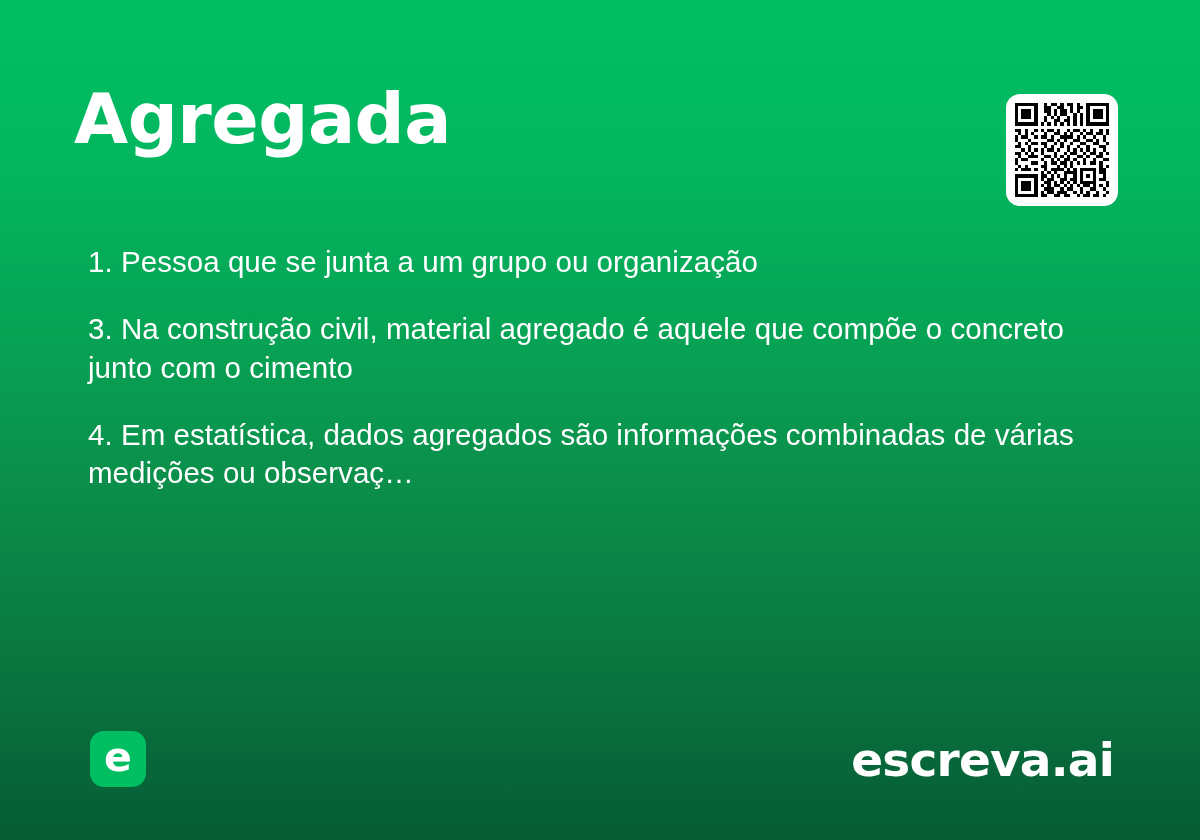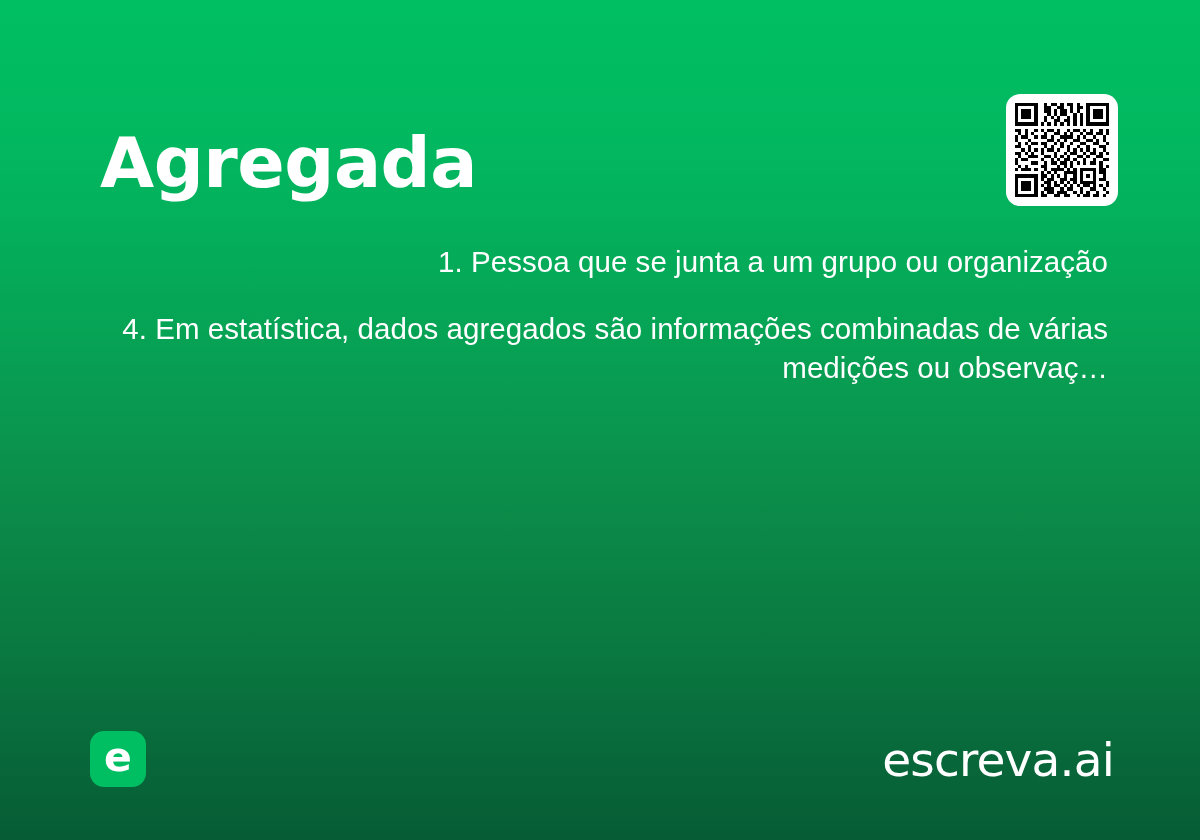--- a/index.html
+++ b/index.html
@@ -27,25 +27,24 @@
                 #0b8e4a 58%,
                 #0a7a41 76%,
                 #08683a 90%,
                 #065c35 100%);
     overflow: hidden;
   }
 
   
   .header {
     position: absolute;
-    left: 100px;
+    left: 74px;
     top: 86px;
     right: 90px;
     height: 130px;
-    margin-top: 44px;
   }
   .word-title {
     margin: 0;
     color: #ffffff;
     font-size: 70px;
     line-height: 0.95;
     font-weight: 700;
     letter-spacing: -0.5px;
     font-family: "DejaVu Sans", sans-serif;
   }
@@ -85,21 +84,20 @@
     width: 1020px;
   }
   .definition {
     color: #ffffff;
     font-size: 29.5px;
     line-height: 1.30;
     font-weight: 400;
     margin: 0 0 29px 0;
     letter-spacing: 0.05px;
     font-family: "Liberation Sans", sans-serif;
-    text-align: right;
   }
   .definition:last-child { margin-bottom: 4px; }
 
   
   .footer {
     position: absolute;
     left: 90px;
     right: 86px;
     bottom: 52px;
     height: 58px;
@@ -121,21 +119,21 @@
     color: #ffffff;
     font-size: 41px;
     line-height: 1;
     font-weight: 700;
     font-family: "DejaVu Sans", sans-serif;
     margin-top: -3px;
   }
   .brand {
     color: #ffffff;
     font-size: 47px;
-    font-weight: 400;
+    font-weight: 700;
     letter-spacing: -0.8px;
     line-height: 1;
     font-family: "DejaVu Sans", sans-serif;
   }
 </style>
 </head>
 <body>
 
 <div class="card">
 
@@ -379,20 +377,21 @@
           <rect x="19" y="28" width="1" height="1"></rect>
         <rect x="21" y="28" width="1" height="1"></rect>
           <rect x="24" y="28" width="2" height="1"></rect>
         <rect x="27" y="28" width="1" height="1"></rect>
       </g>
     </svg>
   </div>
 
   <div class="definitions">
     <p class="definition">1. Pessoa que se junta a um grupo ou organização</p>
+    <p class="definition">3. Na construção civil, material agregado é aquele que compõe o concreto junto com o cimento</p>
     <p class="definition">4. Em estatística, dados agregados são informações combinadas de várias medições ou observaç…</p>
   </div>
 
   <div class="footer">
     <div class="logo-badge">
       <span>e</span>
     </div>
     <div class="brand">escreva.ai</div>
   </div>
 

